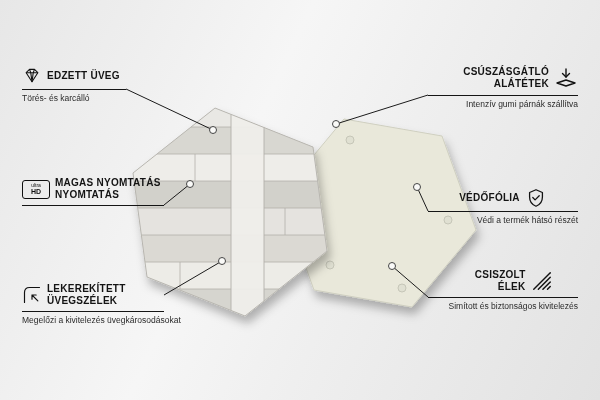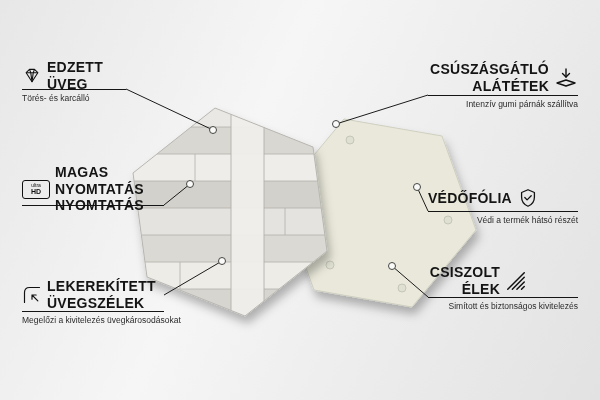--- a/index.html
+++ b/index.html
@@ -6,23 +6,23 @@
   #stage{
     position:relative;width:600px;height:400px;overflow:hidden;
     background:linear-gradient(115deg,#e7e7e7 0%,#f6f6f6 40%,#efefef 60%,#e2e2e2 100%);
     font-family:"Liberation Sans",sans-serif;
   }
   #overlay{position:absolute;left:0;top:0;z-index:1;}
   .feature{position:absolute;z-index:2;}
   .hdr{display:flex;align-items:center;gap:5px;}
   .h26{height:26px}.h32{height:32px}.h34{height:34px}
   .fl .hdr{justify-content:flex-start;}
-  .fr .hdr{justify-content:flex-start;}
+  .fr .hdr{justify-content:center;}
   .title{
-    font-weight:bold;font-size:14px;line-height:1.2;letter-spacing:.25px;color:#141414;
+    font-weight:bold;font-size:10px;line-height:1.2;letter-spacing:.25px;color:#141414;
   }
   .fr .title{text-align:right;}
   .narrow{max-width:72px;}
   .rule{border-top:1px solid #151515;height:0;margin:0 0 3px 0;}
   .sub{font-size:8.5px;color:#2b2b2b;white-space:nowrap;}
   .fr .sub{text-align:right;}
   .icon{display:inline-flex;align-items:center;justify-content:center;color:#111;flex:0 0 auto;}
   .icon svg{display:block;}
   .uhd{
     width:26px;height:17px;border:1.5px solid #111;border-radius:3px;

